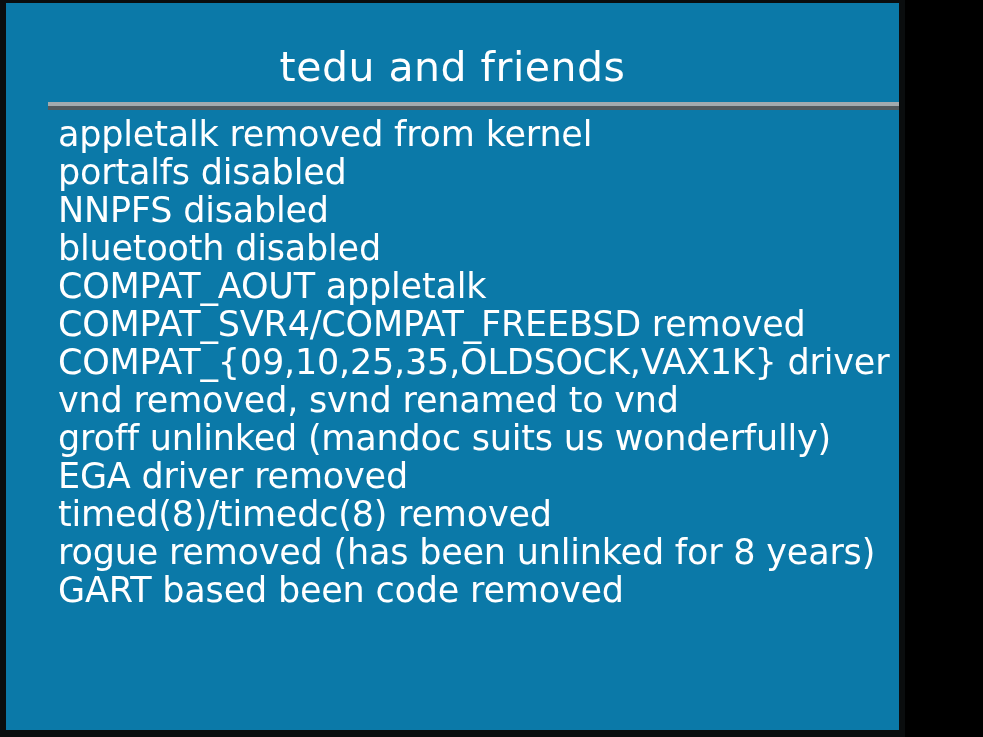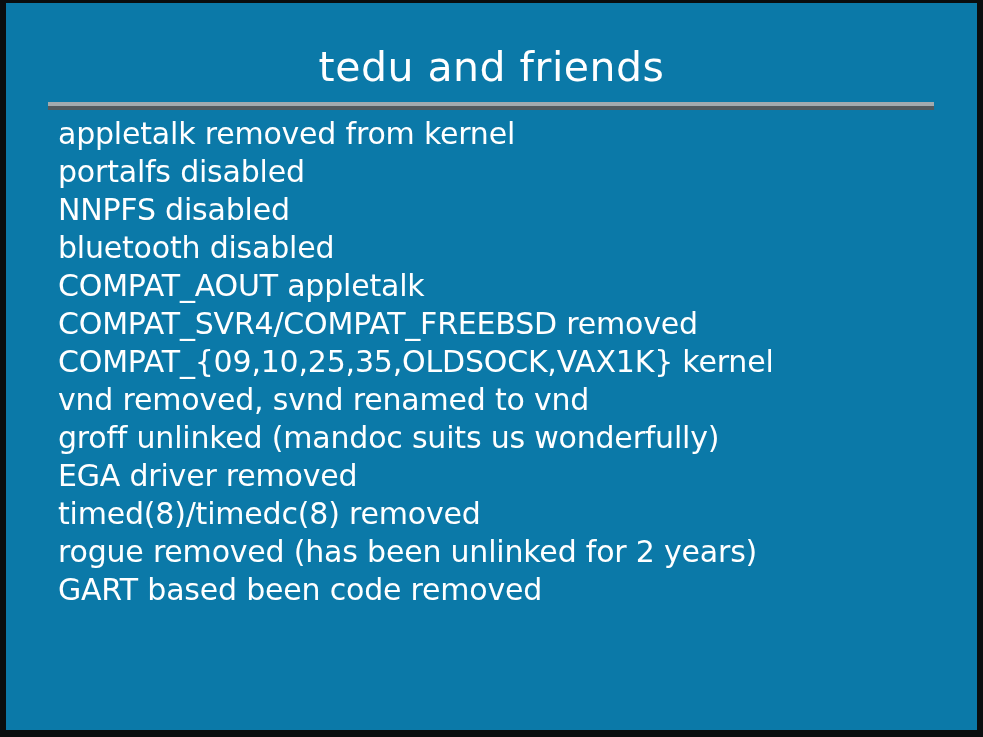--- a/index.html
+++ b/index.html
@@ -2,21 +2,21 @@
 <html><head>
 <meta charset="utf-8">
 <style>
   html, body {
     margin: 0;
     padding: 0;
     background: #000000;
   }
   .slide {
     position: relative;
-    width: 983px;
+    width: 905px;
     height: 737px;
     box-sizing: border-box;
     background: #0b79a8;
     border-left: 6px solid #0a0d0e;
     border-right: 6px solid #0a0d0e;
     border-bottom: 7px solid #0a0d0e;
     border-top: 3px solid #0a0d0e;
     overflow: hidden;
     font-family: "DejaVu Sans", sans-serif;
   }
@@ -57,21 +57,21 @@
     left: 52px;
     top: 112px;
     right: 20px;
     margin: 0;
     padding: 0;
     list-style: none;
   }
   .body-list li {
     color: #ffffff;
     font-family: "DejaVu Sans", sans-serif;
-    font-size: 30px;
+    font-size: 35px;
     font-weight: 400;
     line-height: 38px;
     height: 38px;
     letter-spacing: -0.2px;
     white-space: nowrap;
     overflow: visible;
   }
 </style>
 </head>
 <body>
@@ -85,22 +85,22 @@
     <div class="rule-bottom"></div>
   </div>
 
   <ul class="body-list">
     <li>appletalk removed from kernel</li>
     <li>portalfs disabled</li>
     <li>NNPFS disabled</li>
     <li>bluetooth disabled</li>
     <li>COMPAT_AOUT appletalk</li>
     <li>COMPAT_SVR4/COMPAT_FREEBSD removed</li>
-    <li>COMPAT_{09,10,25,35,OLDSOCK,VAX1K} kernel</li>
+    <li>COMPAT_{09,10,25,35,OLDSOCK,VAX1K} driver</li>
     <li>vnd removed, svnd renamed to vnd</li>
     <li>groff unlinked (mandoc suits us wonderfully)</li>
     <li>EGA driver removed</li>
     <li>timed(8)/timedc(8) removed</li>
-    <li>rogue removed (has been unlinked for 2 years)</li>
+    <li>rogue removed (has been unlinked for 8 years)</li>
     <li>GART based been code removed</li>
   </ul>
 
 </div>
 
 </body></html>

